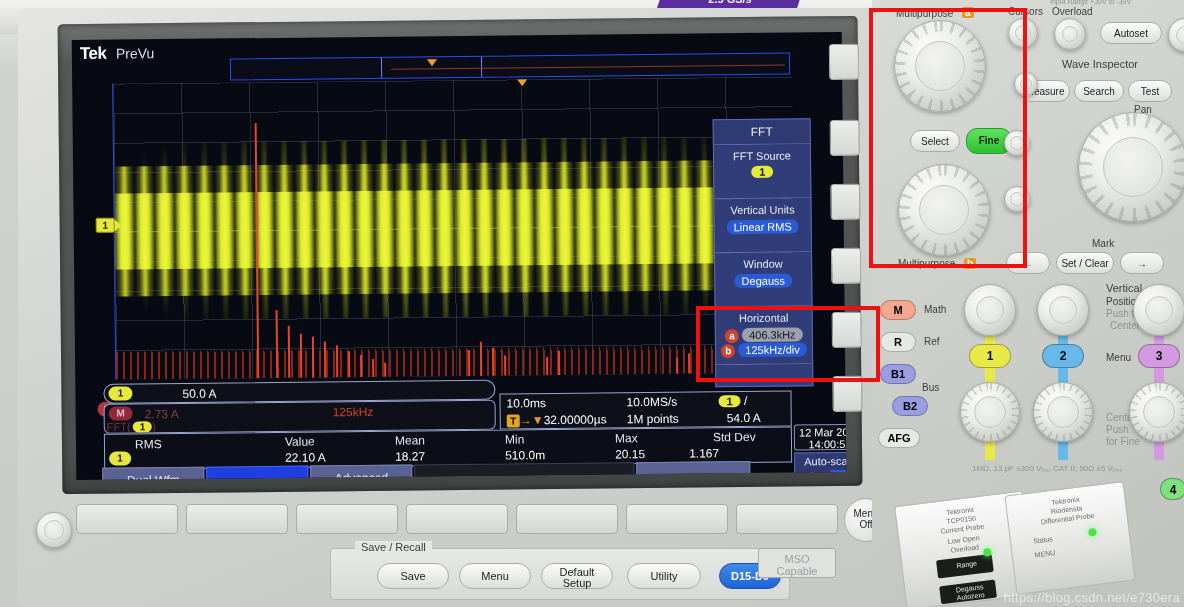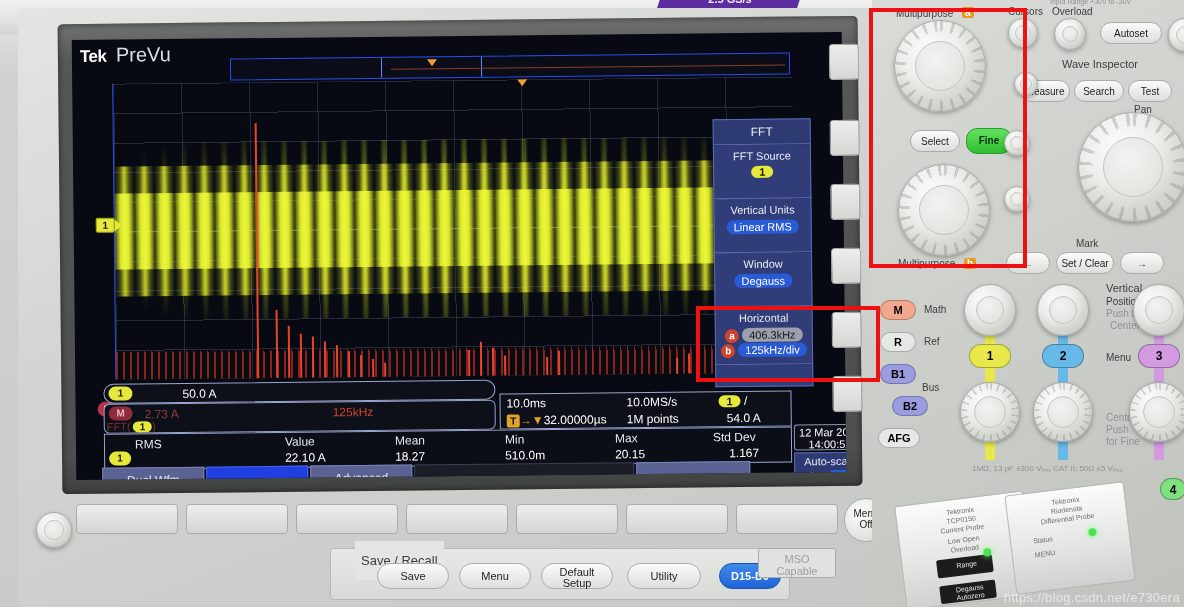--- a/index.html
+++ b/index.html
@@ -44,21 +44,21 @@
   }
   .screen{
     position:absolute; left:14px; top:16px; width:770px; height:440px;
     background:#070a12; overflow:hidden;
   }
 
   
   .tek-row{ position:absolute; left:8px; top:4px; height:22px; }
   .tek-logo{ color:#fff; font-weight:bold; font-size:17px; letter-spacing:-.5px;
     font-family:"Liberation Sans",sans-serif; display:inline-block; }
-  .prevu{ color:#dcdfe8; font-size:20px; display:inline-block; margin-left:5px; }
+  .prevu{ color:#dcdfe8; font-size:14px; display:inline-block; margin-left:5px; }
 
   
   .recordbar{
     position:absolute; left:158px; top:20px; width:560px; height:22px;
     border:1.5px solid #2b4cf0; background:#0a0d18;
   }
   .recordbar .seg{ position:absolute; top:0; bottom:0; border-left:1.5px solid #6f86ff; }
   .rb-marker{
     position:absolute; width:0;height:0;
     border-left:5px solid transparent; border-right:5px solid transparent;
@@ -278,22 +278,22 @@
     background:radial-gradient(circle at 35% 30%,#fbfbfa,#d5d8d5);
     border:1px solid #a9adaa; font-size:10px; text-align:center; color:#222;
     padding-top:9px; line-height:11px;
   }
   .save-recall{
     position:absolute; left:330px; top:548px; width:460px; height:52px;
     border:1px solid #b6bab6; border-radius:4px;
     background:linear-gradient(180deg,#e7e9e6,#d8dad7);
   }
   .sr-title{
-    position:absolute; left:24px; top:-8px; background:#e4e6e3; padding:12px 6px;
-    font-size:13px; color:#3a3d3a;
+    position:absolute; left:24px; top:-8px; background:#e4e6e3; padding:0 6px;
+    font-size:11px; color:#3a3d3a;
   }
   .cap{
     position:absolute; height:26px; border-radius:13px;
     background:linear-gradient(180deg,#fafbfa,#dddfdc);
     border:1px solid #a9adaa; font-size:11px; color:#1c1e1c;
     text-align:center; line-height:25px;
   }
   .cap.two{ line-height:11px; padding-top:3px; }
   .cap.blue{ background:linear-gradient(180deg,#3f8ae8,#1f63d8); border-color:#1a4fb0; color:#fff; font-weight:bold; }
   .cap.mso{ background:#e0e2df; color:#9aa0a0; border-radius:3px; line-height:12px; padding-top:4px; }
@@ -496,21 +496,21 @@
           <div class="hdr" style="left:400px">Min</div>
           <div class="hdr" style="left:510px">Max</div>
           <div class="hdr" style="left:608px">Std Dev</div>
 
           <div class="rmsdot">1</div>
           <div class="rmslab">RMS</div>
           <div class="cel" style="left:180px">22.10 A</div>
           <div class="cel" style="left:290px">18.27</div>
           <div class="cel" style="left:400px">510.0m</div>
           <div class="cel" style="left:510px">20.15</div>
-          <div class="cel" style="left:624px">1.167</div>
+          <div class="cel" style="left:584px">1.167</div>
         </div>
 
         <div class="dtbox">
           <div>12 Mar  2021</div>
           <div>14:00:52</div>
         </div>
         <div class="autoscale">
           <span class="as-t">Auto-scale</span>
           <span class="as-on">On</span><span class="as-off">Off</span>
         </div>
@@ -613,21 +613,21 @@
 
     <div class="knob-big" style="left:26px; top:164px; width:92px; height:92px">
       <div class="knob-ridges"></div>
     </div>
     <span class="panel-lbl" style="left:26px; top:258px">Multipurpose</span>
     <span class="panel-lbl" style="left:92px; top:258px; background:#e79a22; color:#fff; padding:0 3px; border-radius:2px; font-weight:bold">b</span>
 
     <div class="knob-big" style="left:132px; top:130px; width:26px; height:26px"></div>
     <div class="knob-big" style="left:132px; top:186px; width:26px; height:26px"></div>
 
-    <span class="panel-lbl" style="left:204px; top:238px">Mark</span>
+    <span class="panel-lbl" style="left:220px; top:238px">Mark</span>
     <div class="rbtn" style="left:134px; top:252px; width:44px">←</div>
     <div class="rbtn" style="left:184px; top:252px; width:58px">Set / Clear</div>
     <div class="rbtn" style="left:248px; top:252px; width:44px">→</div>
 
     <span class="panel-lbl" style="left:234px; top:282px; font-size:11px">Vertical</span>
     <span class="panel-lbl" style="left:234px; top:296px">Position</span>
     <span class="panel-lbl dim" style="left:234px; top:308px">Push to</span>
     <span class="panel-lbl dim" style="left:238px; top:320px">Center</span>
     <span class="panel-lbl" style="left:234px; top:352px">Menu</span>
     <span class="panel-lbl dim" style="left:234px; top:412px">Center</span>

